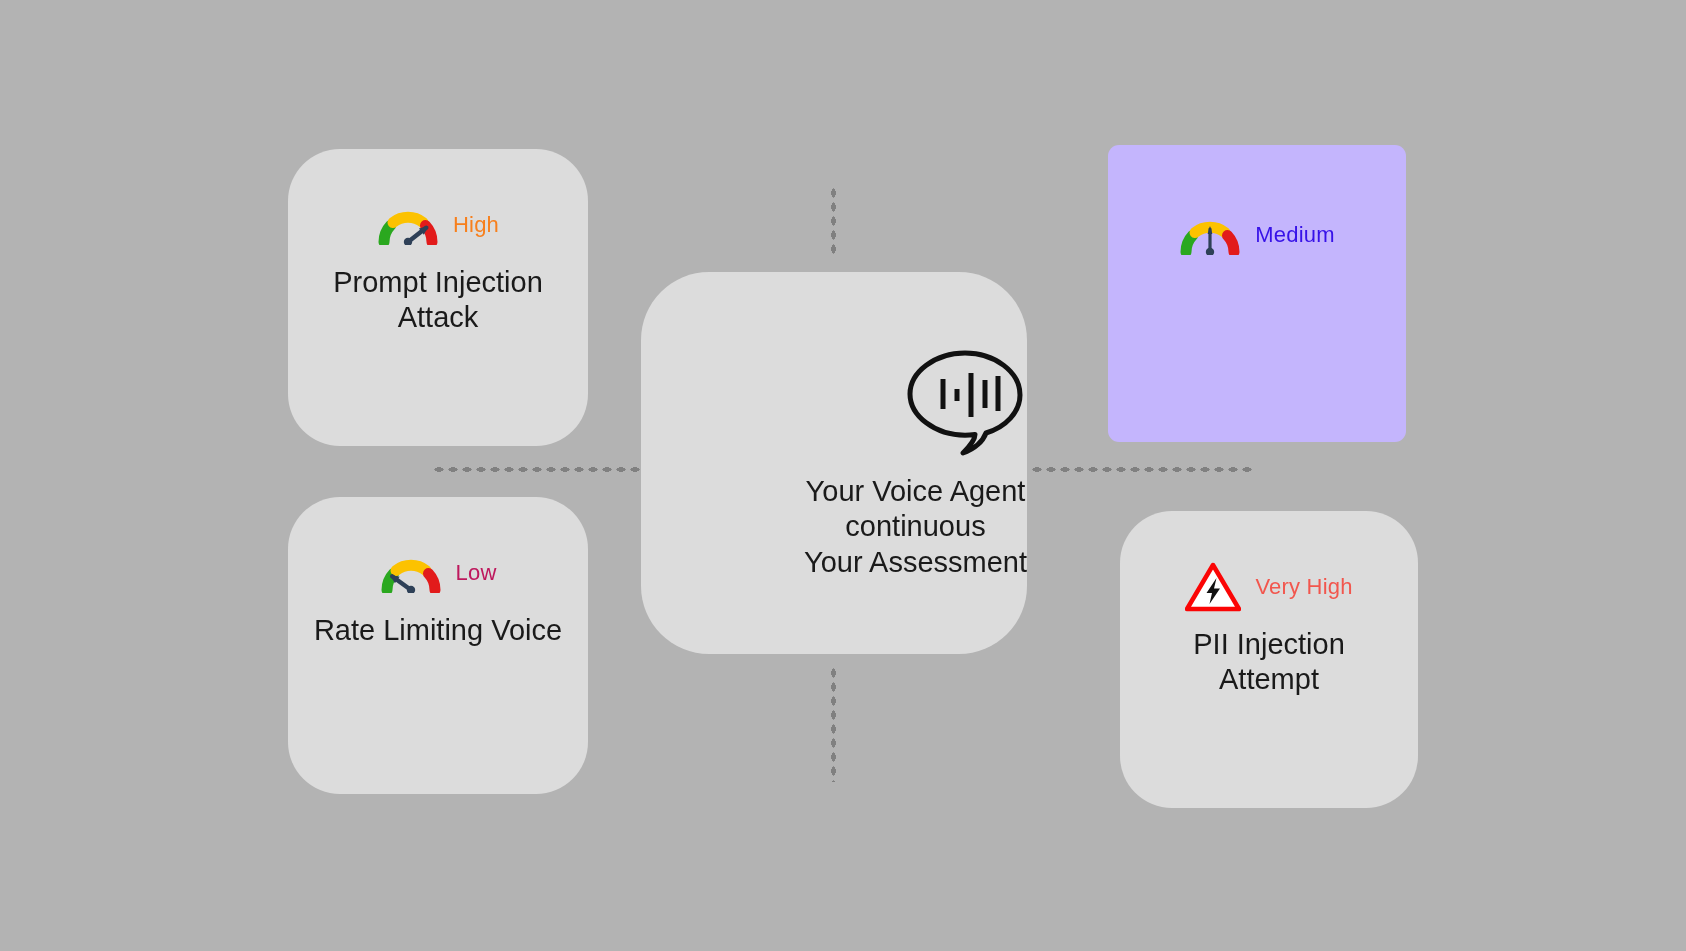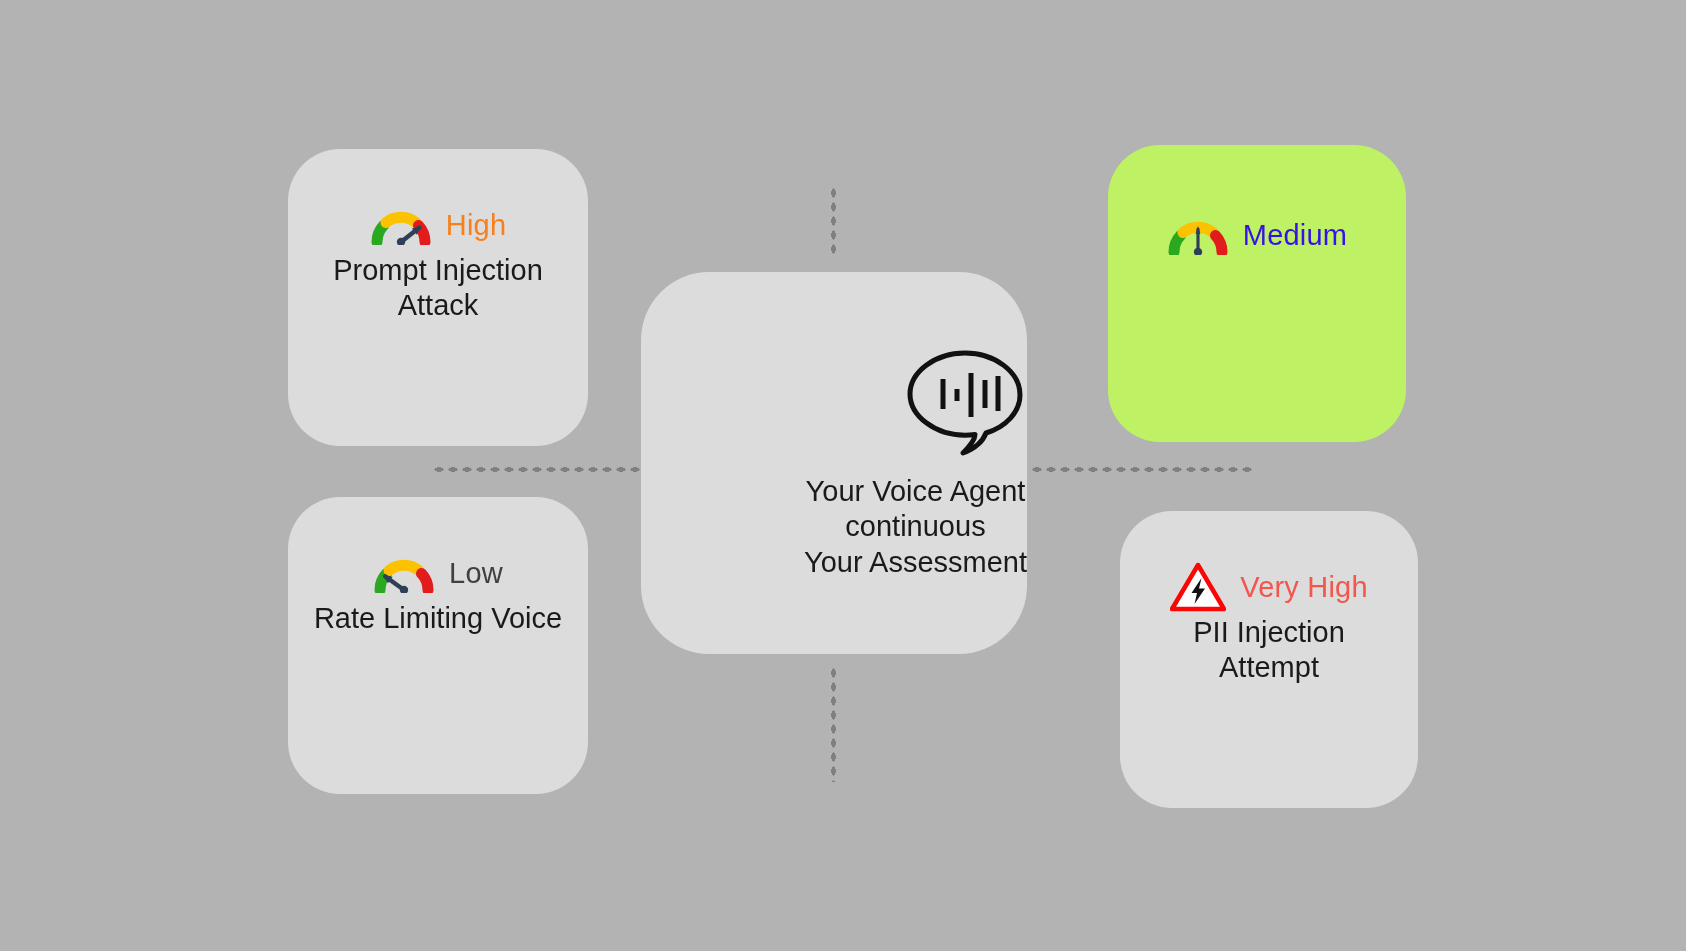--- a/index.html
+++ b/index.html
@@ -74,30 +74,31 @@
 
   
   .sev-row {
     display: flex;
     align-items: center;
     justify-content: center;
     gap: 14px;
     height: 56px;
   }
   .sev-label {
-    font-size: 29px;
+    font-size: 22px;
     font-weight: 400;
     letter-spacing: 0.2px;
     white-space: nowrap;
   }
   .gauge-wrap { width: 62px; height: 40px; display:block; }
   .warn-wrap  { width: 56px; height: 50px; display:block; }
 
   
   .card-title {
+    margin-top: 12px;
     font-size: 29px;
     line-height: 1.22;
     color: #1a1a1a;
     text-align: center;
     max-width: 270px;
     font-weight: 400;
   }
 
   
   .bubble-wrap {
@@ -141,21 +142,21 @@
         </svg>
       </span>
       <span class="sev-label" style="color: rgb(247, 127, 28);">High</span>
     </div>
     <div class="card-title">
       <div>Prompt Injection</div>
       <div>Attack</div>
     </div>
   </div>
 
-  <div class="card card-tr" style="background: #bef264;">
+  <div class="card card-tr" style="background: #c4b5fd; border-radius: 11px;">
     <div class="sev-row">
       <span class="gauge-wrap">
         <svg viewBox="0 0 62 40" width="62" height="40" aria-hidden="true">
           <g fill="none" stroke-linecap="round">
             <path d="M7 37 A24 24 0 0 1 13.5 20.5" stroke="#2aa81f" stroke-width="11"></path>
             <path d="M16 17.5 A24 24 0 0 1 46 17.5" stroke="#fcc200" stroke-width="11"></path>
             <path d="M48.5 20.5 A24 24 0 0 1 55 37" stroke="#e21b1b" stroke-width="11"></path>
           </g>
           <g transform="rotate(0 31 37)">
             <path d="M31 37 L31 14" stroke="#2e4057" stroke-width="3.2" stroke-linecap="round"></path>
@@ -177,21 +178,21 @@
             <path d="M16 17.5 A24 24 0 0 1 46 17.5" stroke="#fcc200" stroke-width="11"></path>
             <path d="M48.5 20.5 A24 24 0 0 1 55 37" stroke="#e21b1b" stroke-width="11"></path>
           </g>
           <g transform="rotate(-54 31 37)">
             <path d="M31 37 L31 14" stroke="#2e4057" stroke-width="4.5" stroke-linecap="round"></path>
             <path d="M27 20 L31 11 L35 20 Z" fill="#2e4057"></path>
           </g>
           <circle cx="31" cy="37" r="4.2" fill="#2e4057"></circle>
         </svg>
       </span>
-      <span class="sev-label" style="color: #404040;">Low</span>
+      <span class="sev-label" style="color: #be185d;">Low</span>
     </div>
     <div class="card-title">
       <div>Rate Limiting Voice</div>
     </div>
   </div>
 
   <div class="card card-br" style="background: rgb(220, 220, 220);">
     <div class="sev-row">
       <span class="warn-wrap">
         <svg viewBox="0 0 56 50" width="56" height="50" aria-hidden="true">

